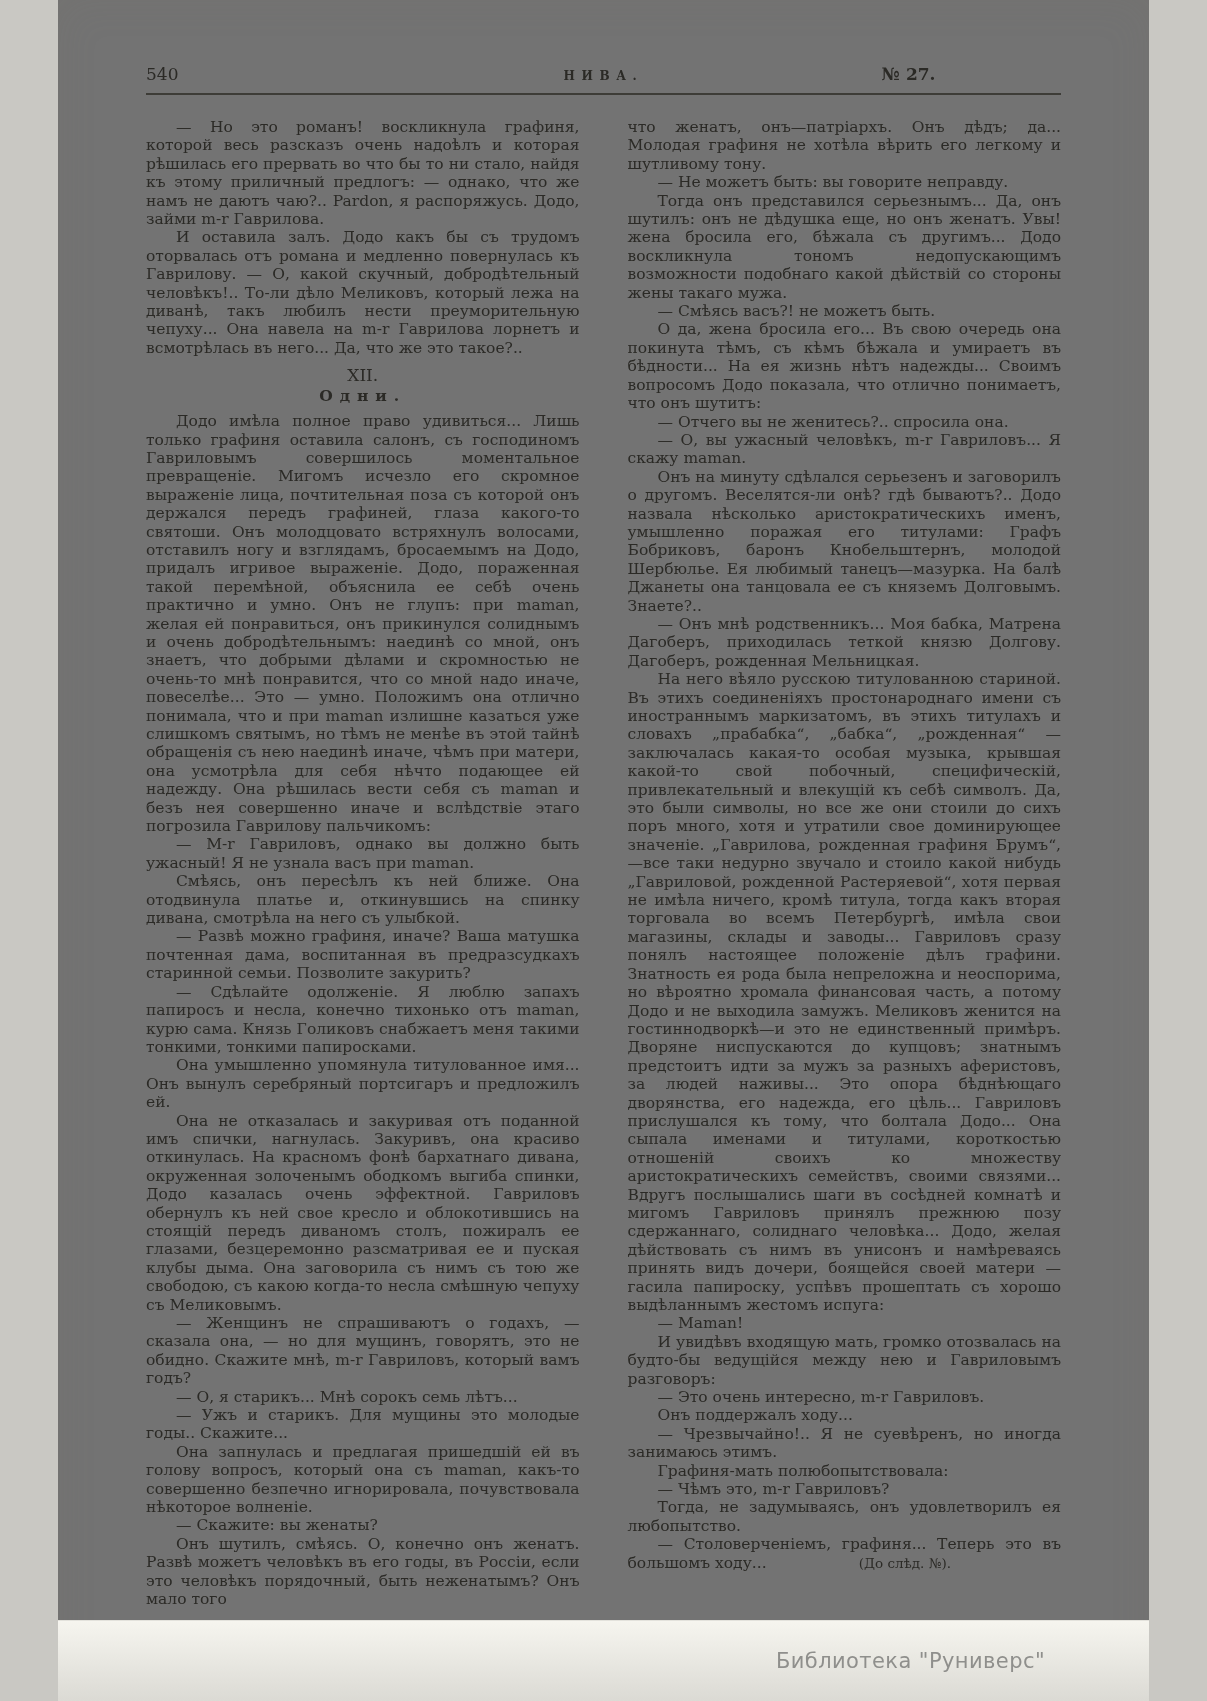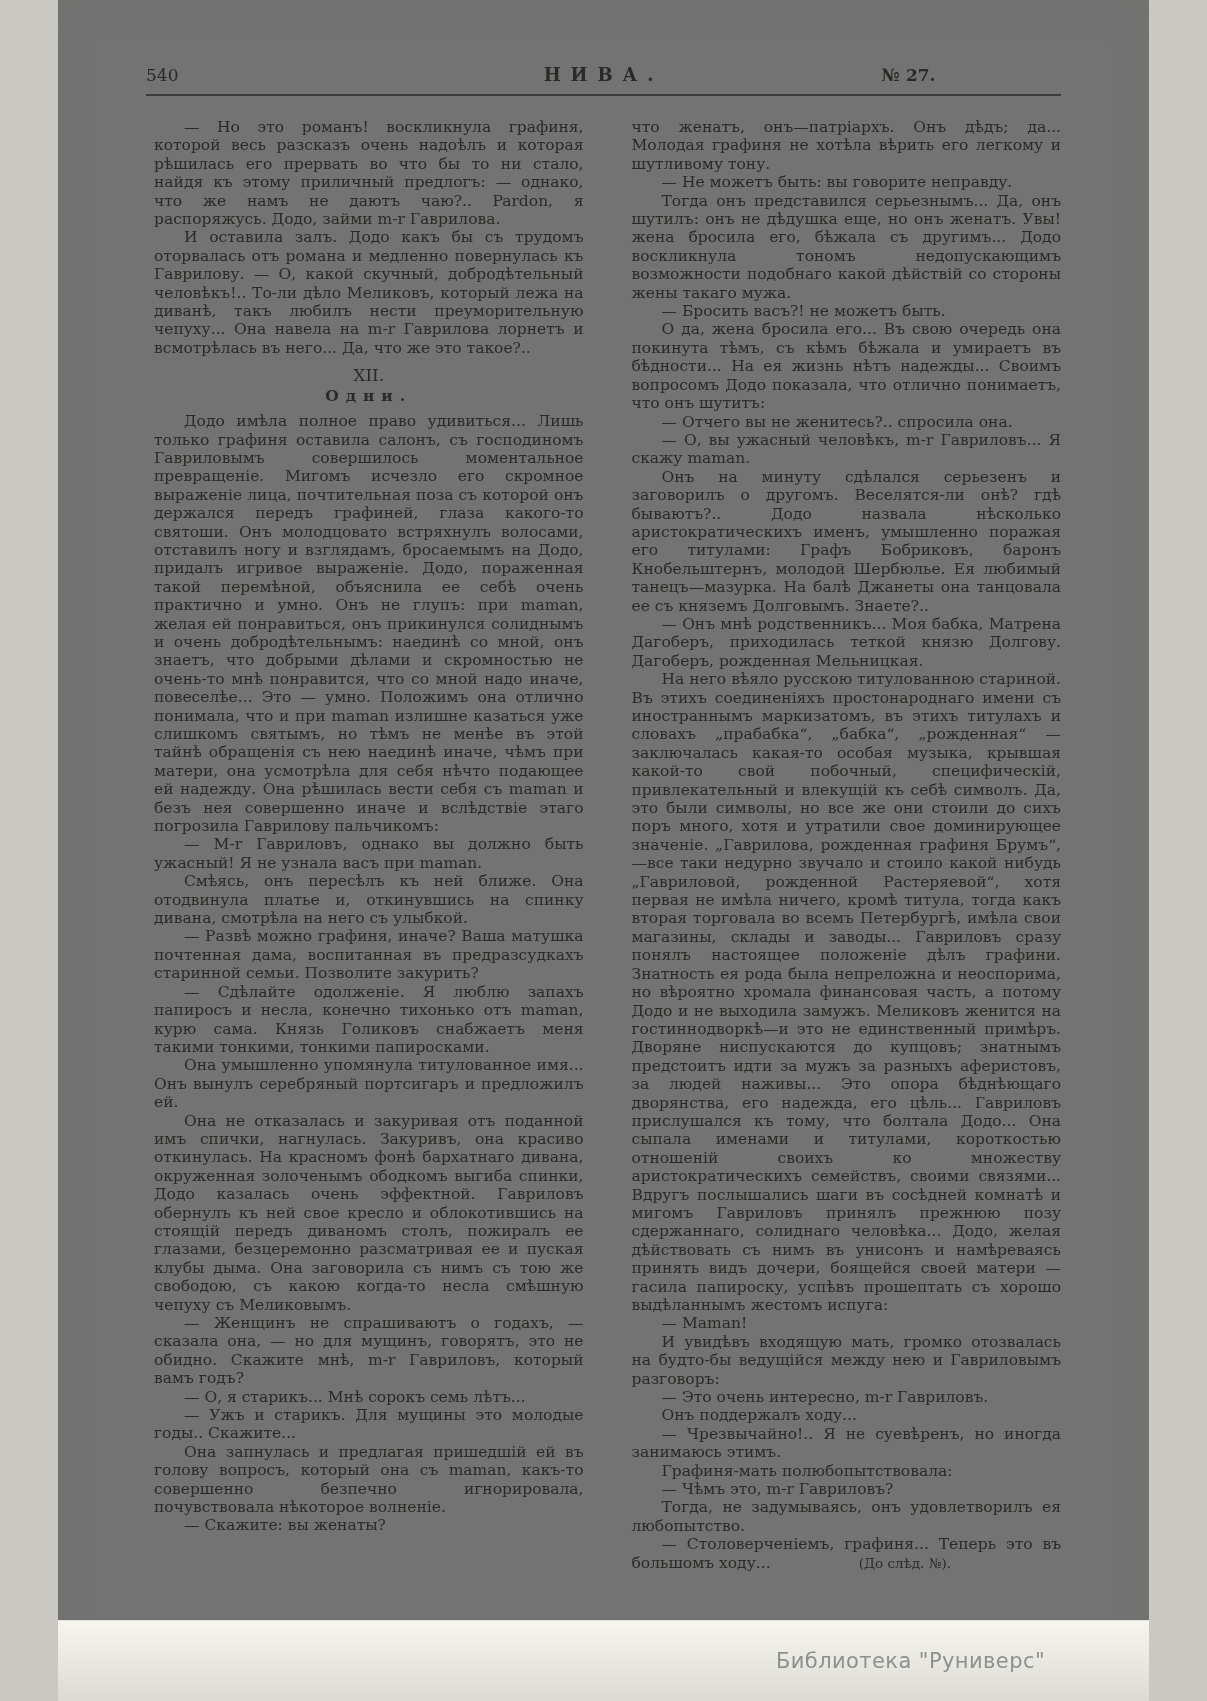--- a/index.html
+++ b/index.html
@@ -22,26 +22,26 @@
     position: absolute;
     top: 64px;
     left: 88px;
     right: 88px;
     display: flex;
     align-items: baseline;
     border-bottom: 2px solid #3d3c37;
     padding-bottom: 9px;
   }
   .hdr-left  { flex: 1; text-align: left;  font-size: 17px; }
-  .hdr-center{ flex: 1; text-align: center; font-size: 18px; font-weight: bold; letter-spacing: 0.55em; }
+  .hdr-center{ flex: 1; text-align: center; font-size: 12px; font-weight: bold; letter-spacing: 0.55em; }
   .hdr-right { flex: 1; text-align: center; font-size: 17px; font-weight: bold; }
   .columns {
     position: absolute;
     top: 118px;
-    left: 96px;
+    left: 88px;
     right: 88px;
     display: flex;
     gap: 48px;
   }
   .col { flex: 1; min-width: 0; }
   .col p, .col h3, .col h4 {
     margin: 0;
     font-size: 15.5px;
     line-height: 18.4px;
     text-align: justify;
@@ -111,26 +111,27 @@
         <p class="p">Смѣясь, онъ пересѣлъ къ ней ближе. Она отодвинула платье и, откинувшись на спинку дивана, смотрѣла на него съ улыбкой.</p>
         <p class="p">— Развѣ можно графиня, иначе? Ваша матушка почтенная дама, воспитанная въ предразсудкахъ старинной семьи. Позволите закурить?</p>
         <p class="p">— Сдѣлайте одолженіе. Я люблю запахъ папиросъ и несла, конечно тихонько отъ maman, курю сама. Князь Голиковъ снабжаетъ меня такими тонкими, тонкими папиросками.</p>
         <p class="p">Она умышленно упомянула титулованное имя... Онъ вынулъ серебряный портсигаръ и предложилъ ей.</p>
         <p class="p">Она не отказалась и закуривая отъ поданной имъ спички, нагнулась. Закуривъ, она красиво откинулась. На красномъ фонѣ бархатнаго дивана, окруженная золоченымъ ободкомъ выгиба спинки, Додо казалась очень эффектной. Гавриловъ обернулъ къ ней свое кресло и облокотившись на стоящій передъ диваномъ столъ, пожиралъ ее глазами, безцеремонно разсматривая ее и пуская клубы дыма. Она заговорила съ нимъ съ тою же свободою, съ какою когда-то несла смѣшную чепуху съ Меликовымъ.</p>
         <p class="p">— Женщинъ не спрашиваютъ о годахъ, — сказала она, — но для мущинъ, говорятъ, это не обидно. Скажите мнѣ, m-r Гавриловъ, который вамъ годъ?</p>
         <p class="p">— О, я старикъ... Мнѣ сорокъ семь лѣтъ...</p>
         <p class="p">— Ужъ и старикъ. Для мущины это молодые годы.. Скажите...</p>
         <p class="p">Она запнулась и предлагая пришедшій ей въ голову вопросъ, который она съ maman, какъ-то совершенно безпечно игнорировала, почувствовала нѣкоторое волненіе.</p>
         <p class="p">— Скажите: вы женаты?</p>
+        <p class="p">Онъ шутилъ, смѣясь. О, конечно онъ женатъ. Развѣ можетъ человѣкъ въ его годы, въ Россіи, если это человѣкъ порядочный, быть неженатымъ? Онъ мало того</p>
       </div>
     <div class="col" id="col-right">
         <p class="cont">что женатъ, онъ—патріархъ. Онъ дѣдъ; да... Молодая графиня не хотѣла вѣрить его легкому и шутливому тону.</p>
         <p class="p">— Не можетъ быть: вы говорите неправду.</p>
         <p class="p">Тогда онъ представился серьезнымъ... Да, онъ шутилъ: онъ не дѣдушка еще, но онъ женатъ. Увы! жена бросила его, бѣжала съ другимъ... Додо воскликнула тономъ недопускающимъ возможности подобнаго какой дѣйствій со стороны жены такаго мужа.</p>
-        <p class="p">— Бросить васъ?! не можетъ быть.</p>
+        <p class="p">— Смѣясь васъ?! не можетъ быть.</p>
         <p class="p">О да, жена бросила его... Въ свою очередь она покинута тѣмъ, съ кѣмъ бѣжала и умираетъ въ бѣдности... На ея жизнь нѣтъ надежды... Своимъ вопросомъ Додо показала, что отлично понимаетъ, что онъ шутитъ:</p>
         <p class="p">— Отчего вы не женитесь?.. спросила она.</p>
         <p class="p">— О, вы ужасный человѣкъ, m-r Гавриловъ... Я скажу maman.</p>
         <p class="p">Онъ на минуту сдѣлался серьезенъ и заговорилъ о другомъ. Веселятся-ли онѣ? гдѣ бываютъ?.. Додо назвала нѣсколько аристократическихъ именъ, умышленно поражая его титулами: Графъ Бобриковъ, баронъ Кнобельштернъ, молодой Шербюлье. Ея любимый танецъ—мазурка. На балѣ Джанеты она танцовала ее съ княземъ Долговымъ. Знаете?..</p>
         <p class="p">— Онъ мнѣ родственникъ... Моя бабка, Матрена Дагоберъ, приходилась теткой князю Долгову. Дагоберъ, рожденная Мельницкая.</p>
         <p class="p">На него вѣяло русскою титулованною стариной. Въ этихъ соединеніяхъ простонароднаго имени съ иностраннымъ маркизатомъ, въ этихъ титулахъ и словахъ „прабабка“, „бабка“, „рожденная“ — заключалась какая-то особая музыка, крывшая какой-то свой побочный, специфическій, привлекательный и влекущій къ себѣ символъ. Да, это были символы, но все же они стоили до сихъ поръ много, хотя и утратили свое доминирующее значеніе. „Гаврилова, рожденная графиня Брумъ“,—все таки недурно звучало и стоило какой нибудь „Гавриловой, рожденной Растеряевой“, хотя первая не имѣла ничего, кромѣ титула, тогда какъ вторая торговала во всемъ Петербургѣ, имѣла свои магазины, склады и заводы... Гавриловъ сразу понялъ настоящее положеніе дѣлъ графини. Знатность ея рода была непреложна и неоспорима, но вѣроятно хромала финансовая часть, а потому Додо и не выходила замужъ. Меликовъ женится на гостиннодворкѣ—и это не единственный примѣръ. Дворяне ниспускаются до купцовъ; знатнымъ предстоитъ идти за мужъ за разныхъ аферистовъ, за людей наживы... Это опора бѣднѣющаго дворянства, его надежда, его цѣль... Гавриловъ прислушался къ тому, что болтала Додо... Она сыпала именами и титулами, короткостью отношеній своихъ ко множеству аристократическихъ семействъ, своими связями... Вдругъ послышались шаги въ сосѣдней комнатѣ и мигомъ Гавриловъ принялъ прежнюю позу сдержаннаго, солиднаго человѣка... Додо, желая дѣйствовать съ нимъ въ унисонъ и намѣреваясь принять видъ дочери, боящейся своей матери — гасила папироску, успѣвъ прошептать съ хорошо выдѣланнымъ жестомъ испуга:</p>
         <p class="p">— Maman!</p>
         <p class="p">И увидѣвъ входящую мать, громко отозвалась на будто-бы ведущійся между нею и Гавриловымъ разговоръ:</p>
         <p class="p">— Это очень интересно, m-r Гавриловъ.</p>
         <p class="p">Онъ поддержалъ ходу...</p>

